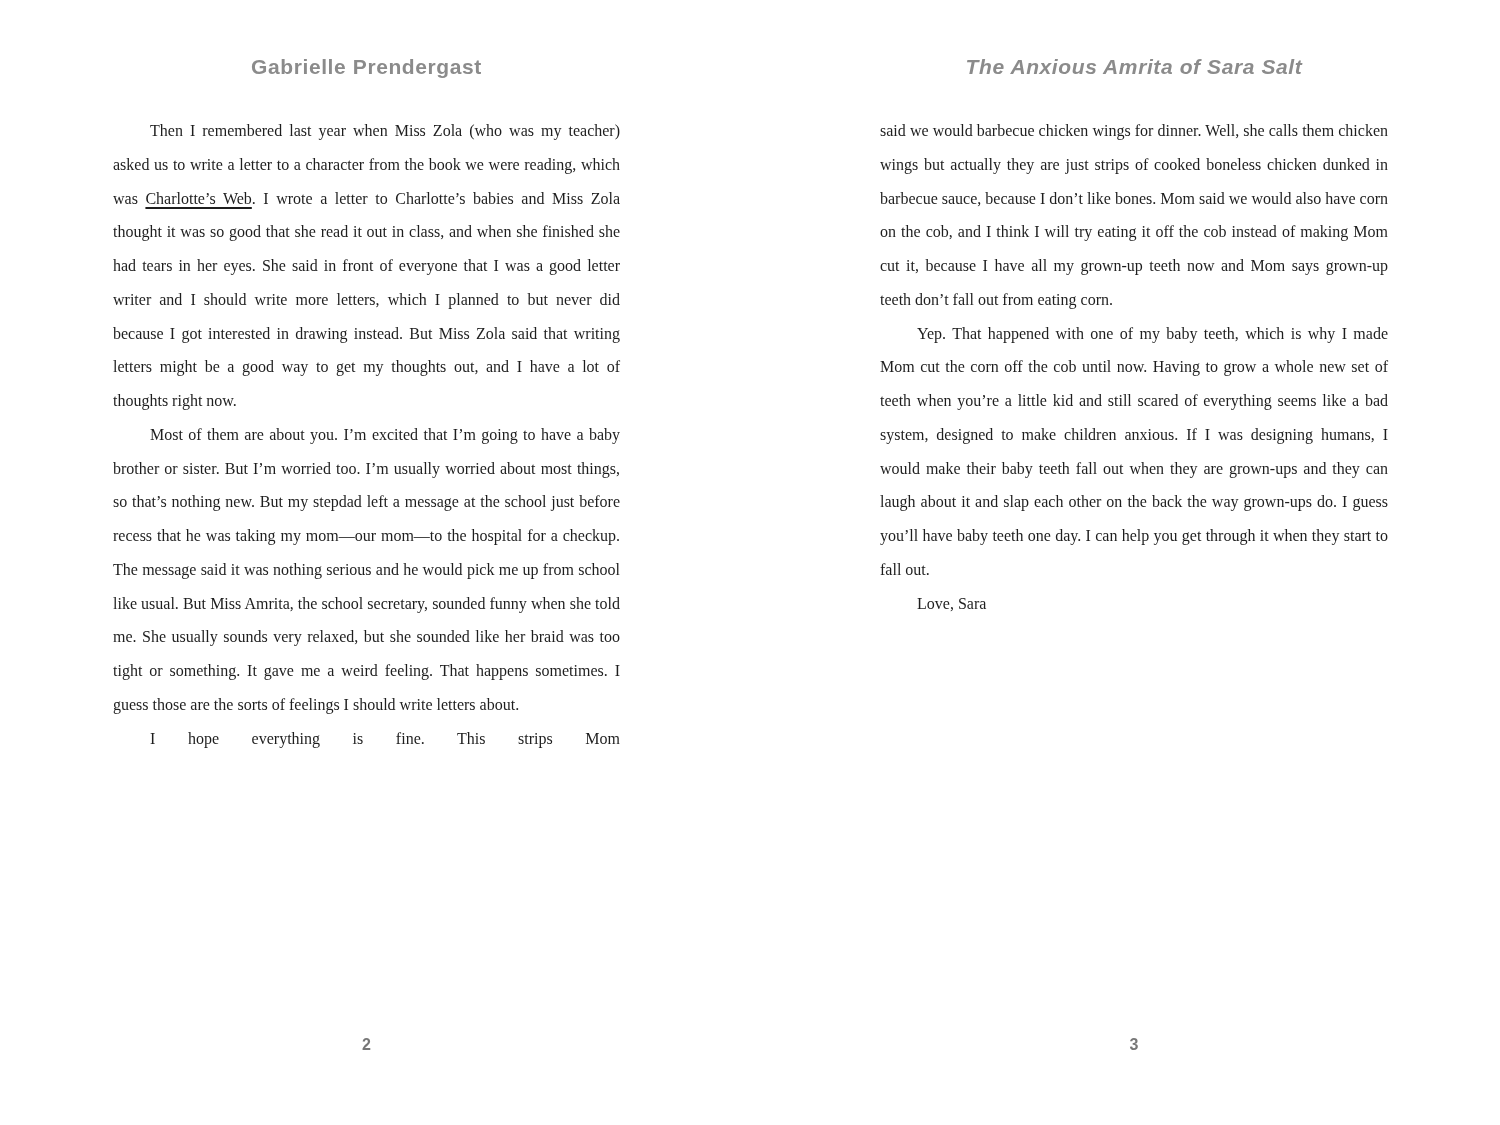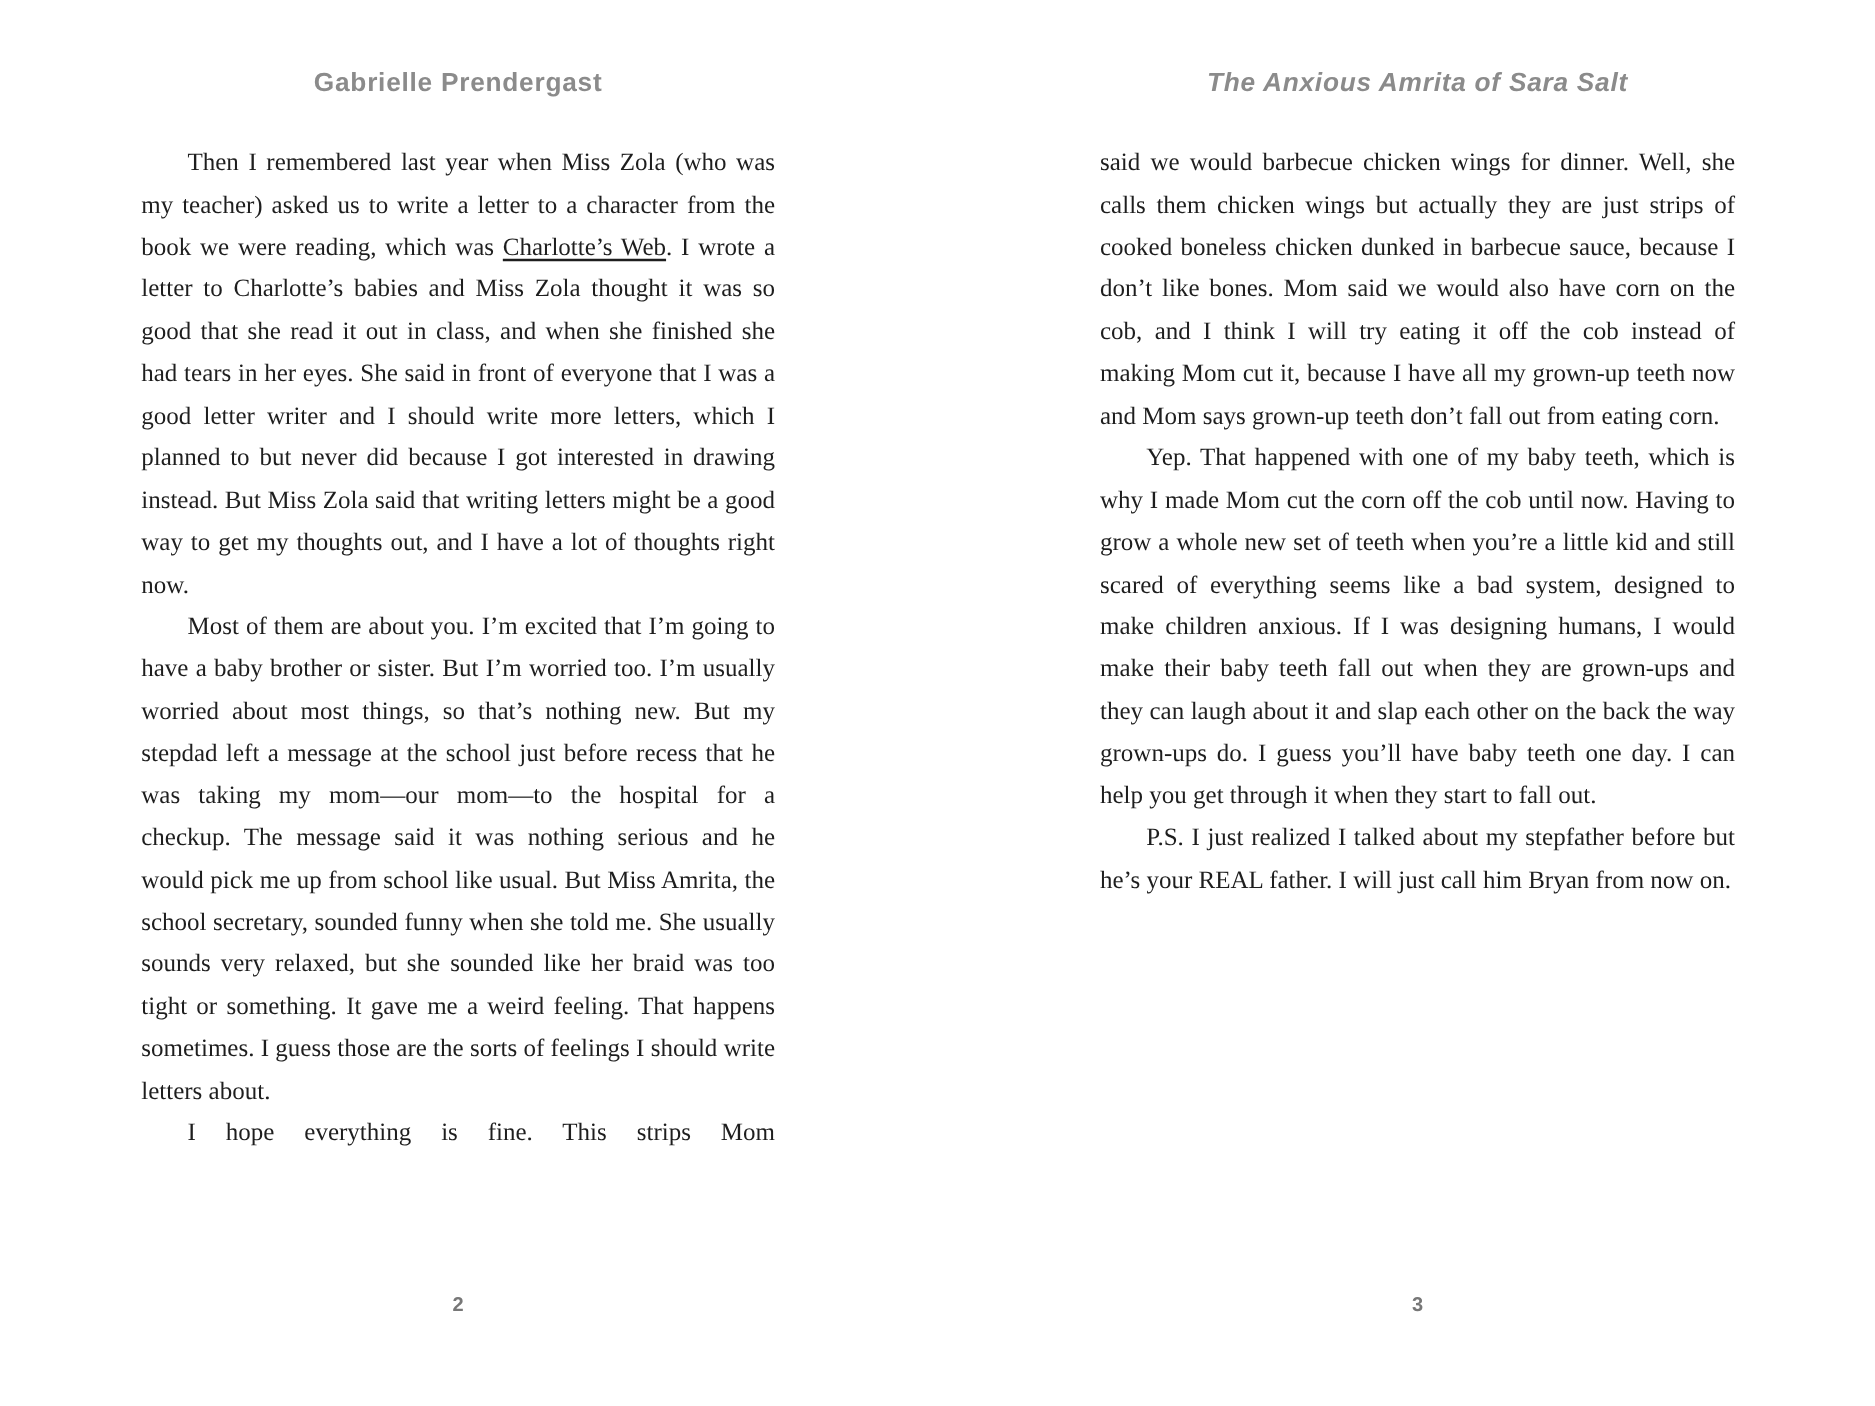--- a/index.html
+++ b/index.html
@@ -40,21 +40,21 @@
   .running-head.title-style {
     font-style: italic;
   }
 
   .page-body {
     position: absolute;
     top: 114px;
     left: 0;
     width: 100%;
     font-family: "Liberation Serif", serif;
-    font-size: 20px;
+    font-size: 16px;
     line-height: 33.75px;
     color: #1e1e1e;
   }
   .para {
     margin: 0;
     text-align: justify;
   }
   .para.indent { text-indent: 37px; }
   .para.justify-last { text-align-last: justify; }
   .underline {
@@ -88,18 +88,18 @@
         <p class="para indent justify-last"><span class="">I hope everything is fine. This strips Mom</span></p>
       </div>
     <div class="page-num">2</div>
   </div>
 
   <div class="page right">
     <div class="running-head title-style">The Anxious Amrita of Sara Salt</div>
     <div class="page-body">
         <p class="para"><span class="">said we would barbecue chicken wings for dinner. Well, she calls them chicken wings but actually they are just strips of cooked boneless chicken dunked in barbecue sauce, because I don’t like bones. Mom said we would also have corn on the cob, and I think I will try eating it off the cob instead of making Mom cut it, because I have all my grown-up teeth now and Mom says grown-up teeth don’t fall out from eating corn.</span></p>
         <p class="para indent"><span class="">Yep. That happened with one of my baby teeth, which is why I made Mom cut the corn off the cob until now. Having to grow a whole new set of teeth when you’re a little kid and still scared of everything seems like a bad system, designed to make children anxious. If I was designing humans, I would make their baby teeth fall out when they are grown-ups and they can laugh about it and slap each other on the back the way grown-ups do. I guess you’ll have baby teeth one day. I can help you get through it when they start to fall out.</span></p>
-        <p class="para indent"><span class="">P.S. I just realized I talked about my stepfather before but he’s your REAL father. I will just call him Bryan from now on.</span></p>
+        <p class="para indent"><span class="">Love, Sara</span></p>
       </div>
     <div class="page-num">3</div>
   </div>
 
 </div>
 
 </body></html>

